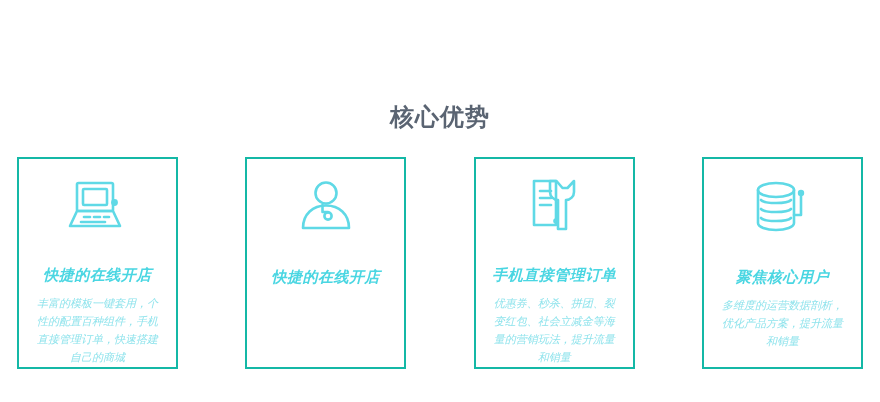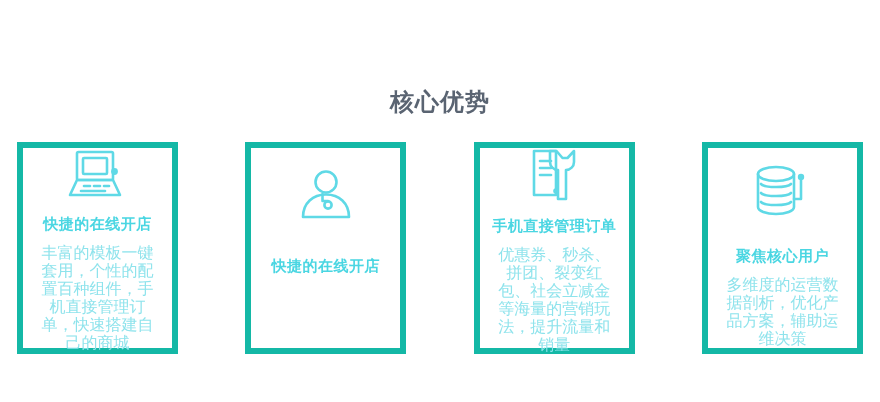--- a/index.html
+++ b/index.html
@@ -18,46 +18,47 @@
     width: 880px;
     height: 402px;
     box-sizing: border-box;
   }
   .section-title {
     text-align: center;
     font-size: 24px;
     font-weight: bold;
     color: #5a6472;
     letter-spacing: 1px;
-    margin: 0;
+    margin: 15px;
     padding-top: 86px;
     line-height: 32px;
     user-select: none;
   }
   .cards {
     position: absolute;
     top: 142px;
     left: 17px;
     width: 846px;
     height: 212px;
     display: flex;
     flex-direction: row;
     justify-content: space-between;
     align-items: stretch;
   }
   .card {
     width: 161px;
     height: 212px;
     box-sizing: border-box;
-    border: 6px solid #14b8a6;
+    border: 2px solid #14b8a6;
     background: #ffffff;
     display: flex;
     flex-direction: column;
     align-items: center;
     padding: 0;
+    font-style: italic;
   }
   .card-icon {
     height: 96px;
     display: flex;
     align-items: center;
     justify-content: center;
     width: 100%;
   }
   .card-icon svg {
     display: block;
@@ -66,21 +67,21 @@
     font-size: 15px;
     font-weight: bold;
     color: #4ad6e2;
     line-height: 20px;
     text-align: center;
     letter-spacing: 0.5px;
     margin-top: 12px;
     user-select: none;
   }
   .card-desc {
-    font-size: 16px;
+    font-size: 11px;
     color: #8ee3ec;
     line-height: 18px;
     text-align: center;
     padding: 10px 13px 0 13px;
     box-sizing: border-box;
     width: 100%;
     user-select: none;
   }
 </style>
 </head>
@@ -142,18 +143,18 @@
           <ellipse cx="23" cy="10" rx="18" ry="7"></ellipse>
           <path d="M5 10 L5 43 C5 46.9 13.1 50 23 50 C32.9 50 41 46.9 41 43 L41 10"></path>
           <path d="M8 20 C12 24 34 24 38 20"></path>
           <path d="M8 29 C12 33 34 33 38 29"></path>
           <path d="M8 38 C12 42 34 42 38 38"></path>
           <path d="M41 35 L48 35 L48 16"></path>
           <circle cx="48" cy="13" r="3.2" fill="#5fd9e6" stroke="none"></circle>
         </svg>
       </div>
       <div class="card-title">聚焦核心用户</div>
-      <div class="card-desc">多维度的运营数据剖析，优化产品方案，辅助运维决策</div>
+      <div class="card-desc">多维度的运营数据剖析，优化产品方案，提升流量和销量</div>
     </div>
 
 
   </div>
 </div>
 
 </body></html>

